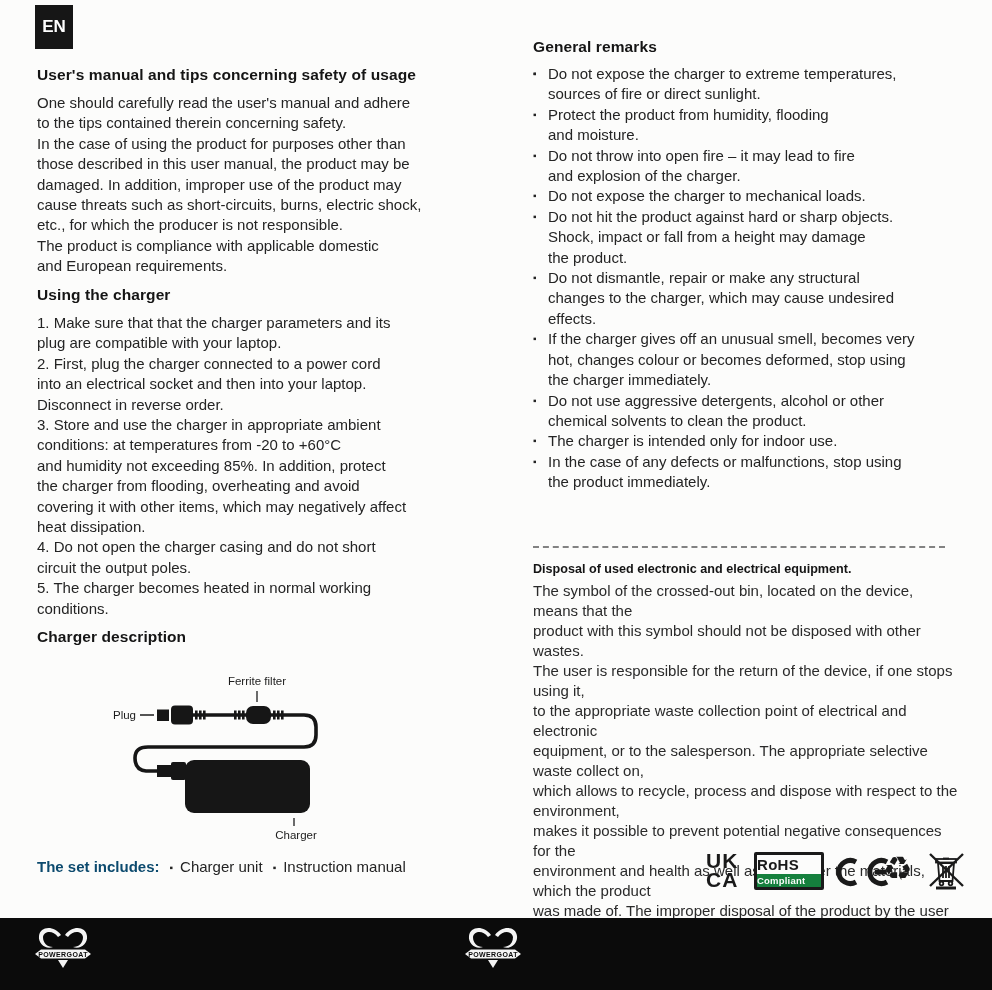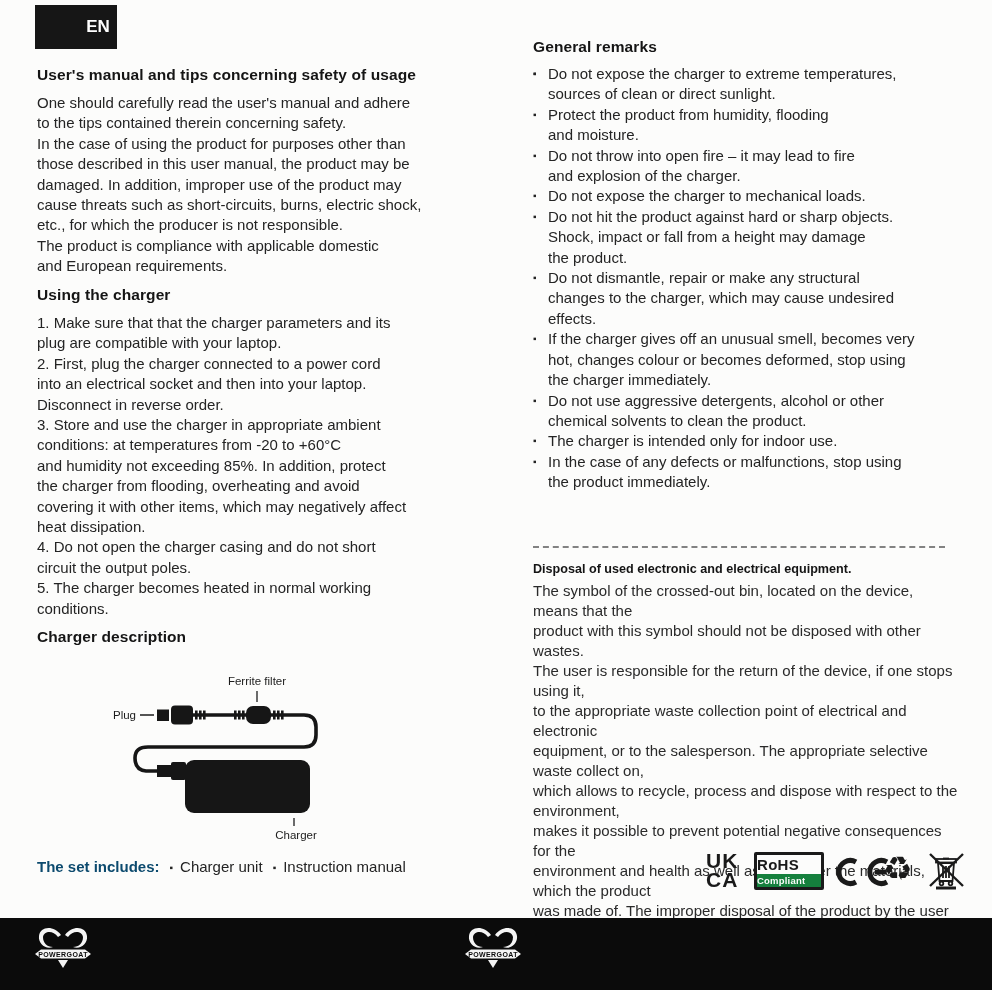--- a/index.html
+++ b/index.html
@@ -26,21 +26,21 @@
   .rohs-bottom{background:#15803d;color:#fbfbfb;font-size:9.5px;font-weight:600;line-height:13px;letter-spacing:.2px;}
   .recycle{font-family:"DejaVu Sans",sans-serif;font-size:33px;color:#1a1a1a;line-height:38px;}
   .footer-bar{left:0;top:918px;width:992px;height:72px;background:#0b0b0b;}
   svg text{font-family:"Liberation Sans",sans-serif;}
 </style>
 </head>
 <body>
 
 <div class="page">
 
-  <div class="abs lang-badge" style="left:35px;top:5px;padding-left:44px;">EN</div>
+  <div class="abs lang-badge" style="left:35px;top:5px;">EN</div>
 
   <div class="abs body-text prewrap" style="left:37px;top:93px;width:450px;">One should carefully read the user's manual and adhere
 to the tips contained therein concerning safety.
 In the case of using the product for purposes other than
 those described in this user manual, the product may be
 damaged. In addition, improper use of the product may
 cause threats such as short-circuits, burns, electric shock,
 etc., for which the producer is not responsible.
 The product is compliance with applicable domestic
 and European requirements.</div>
@@ -108,21 +108,21 @@
 
   <div class="abs set-line" style="left:37px;top:858px;">
     <b>The set includes:</b><span class="set-sq">▪</span><span>Charger unit</span><span class="set-sq">▪</span><span>Instruction manual</span>
   </div>
 
   <div class="abs h1" style="left:533px;top:38px;">General remarks</div>
 
   <ul class="bullets abs" style="left:533px;top:64px;width:425px;">
     <li class="prewrap"><span class="sq">▪</span></li>
     <li class="prewrap"><span class="sq">▪</span><span>Do not expose the charger to extreme temperatures,
-sources of clean or direct sunlight.</span></li>
+sources of fire or direct sunlight.</span></li>
     <li class="prewrap"><span class="sq">▪</span><span>Protect the product from humidity, flooding
 and moisture.</span></li>
     <li class="prewrap"><span class="sq">▪</span><span>Do not throw into open fire – it may lead to fire
 and explosion of the charger.</span></li>
     <li class="prewrap"><span class="sq">▪</span><span>Do not expose the charger to mechanical loads.</span></li>
     <li class="prewrap"><span class="sq">▪</span><span>Do not hit the product against hard or sharp objects.
 Shock, impact or fall from a height may damage
 the product.</span></li>
     <li class="prewrap"><span class="sq">▪</span><span>Do not dismantle, repair or make any structural
 changes to the charger, which may cause undesired

